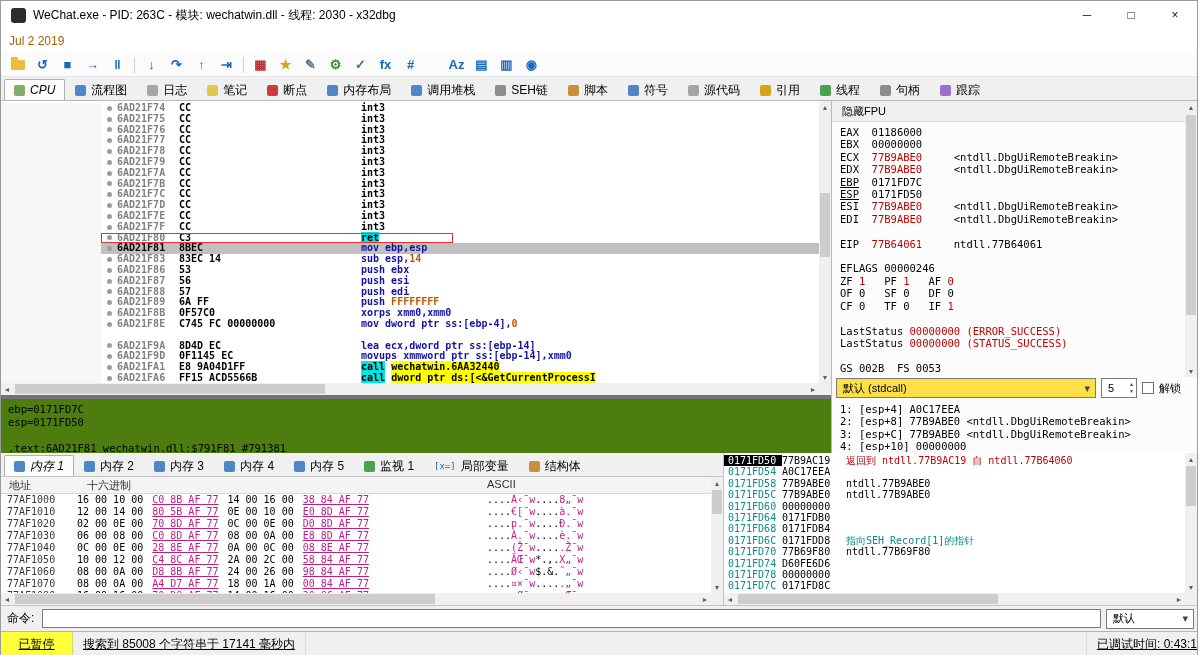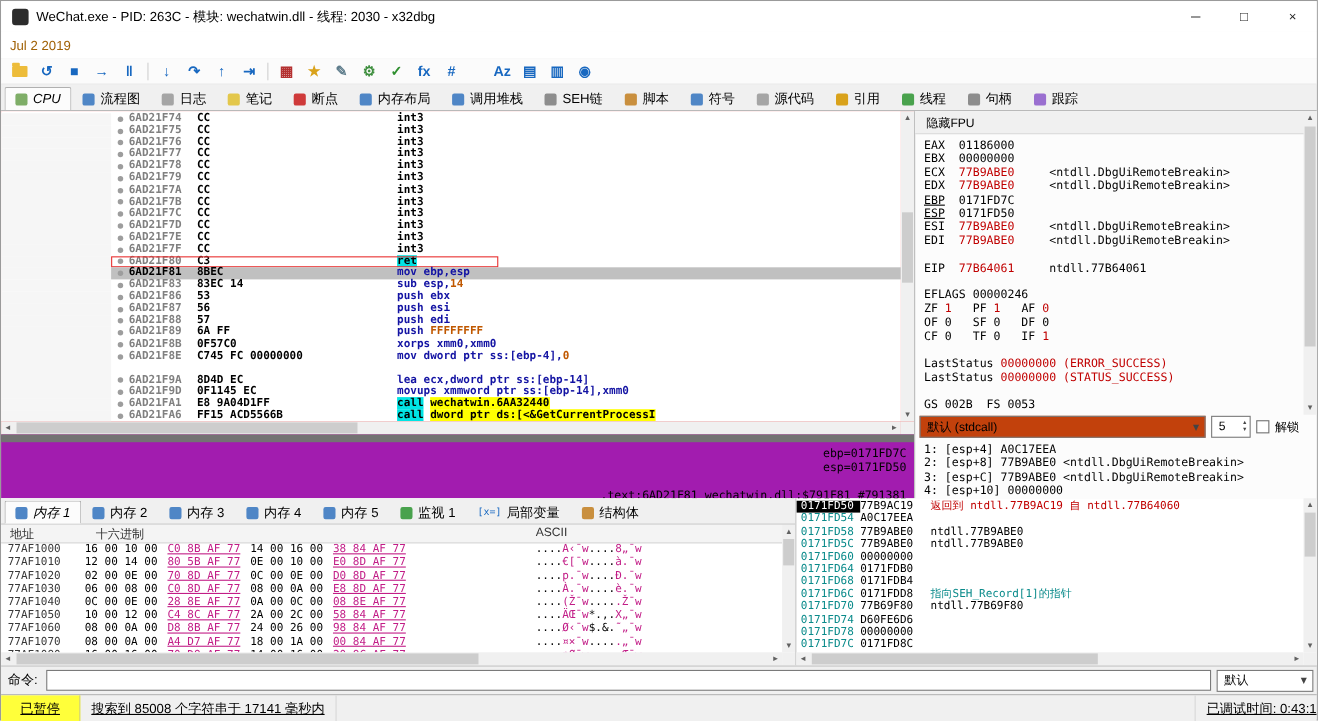--- a/index.html
+++ b/index.html
@@ -65,31 +65,31 @@
   .sb.left { left:0; top:0; } .sb.left::before { content:"◄"; }
   .sb.right { right:0; top:0; } .sb.right::before { content:"►"; }
   .thumb { position:absolute; background:#cdcdcd; }
   .vthumb { left:1px; width:10px; }
   .hthumb { top:1px; height:10px; }
   .corner { position:absolute; width:12px; height:12px; right:0; bottom:0; background:#f0f0f0; }
   .dvs { right:0; top:0; bottom:12px; }
   .dhs { left:0; bottom:0; right:12px; }
 
   
-  .infopane { position:absolute; left:0; bottom:0; right:0; height:58px; background:#a21caf; border-top:7px solid #737373; padding:4px 7px;text-align:right; }
+  .infopane { position:absolute; left:0; bottom:0; right:0; height:58px; background:#4d7c0f; border-top:4px solid #737373; padding:4px 7px; }
   .infoline { font-family:"DejaVu Sans Mono",monospace; font-size:10.5px; line-height:13px; white-space:pre; }
 
   
   .regpane { position:absolute; left:830px; top:0; right:0; height:352px; background:#fcfcfc; border-left:1px solid #b9b9b9; }
   .reghead { height:21px; background:#f0f0f0; border-bottom:1px solid #dcdcdc; display:flex; align-items:center; }
   .fpubtn { font-size:11px; padding:2px 10px; }
   #reg-lines { padding:4px 0 0 8px; }
   .regline { font-family:"DejaVu Sans Mono",monospace; font-size:10.5px; line-height:12.4px; white-space:pre; }
   .callconv { position:absolute; left:4px; right:16px; top:276px; height:22px; display:flex; align-items:center; gap:5px; }
-  .ddbox { flex:1; height:20px; border:1px solid #7a7a7a; background:#c2410c; display:flex; align-items:center; padding-left:6px; font-size:11px; position:relative; }
+  .ddbox { flex:1; height:20px; border:1px solid #7a7a7a; background:#fde047; display:flex; align-items:center; padding-left:6px; font-size:11px; position:relative; }
   .ddbox::after { content:"▾"; position:absolute; right:5px; color:#444; }
   .spin { width:36px; height:20px; border:1px solid #7a7a7a; background:#fff; display:flex; align-items:center; padding-left:6px; font-size:11px; position:relative; }
   .spup,.spdn { position:absolute; right:2px; font-size:5px; color:#444; line-height:5px; }
   .spup { top:3px; } .spup::before { content:"▲"; }
   .spdn { bottom:3px; } .spdn::before { content:"▼"; }
   .chk { width:12px; height:12px; border:1px solid #707070; background:#fff; flex:none; }
   .chklabel { font-size:11px; }
   #arg-lines { position:absolute; left:8px; top:302px; right:14px; }
   .argline { font-family:"DejaVu Sans Mono",monospace; font-size:10.5px; line-height:12.4px; white-space:pre; }
   .regvs { right:0; top:0; height:276px; }

